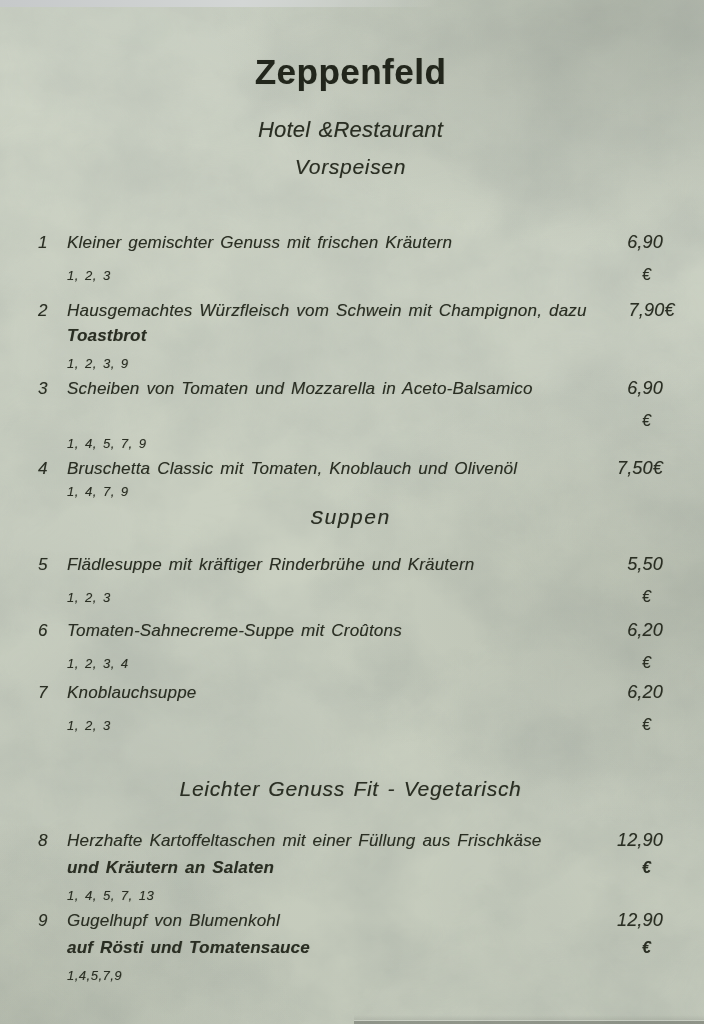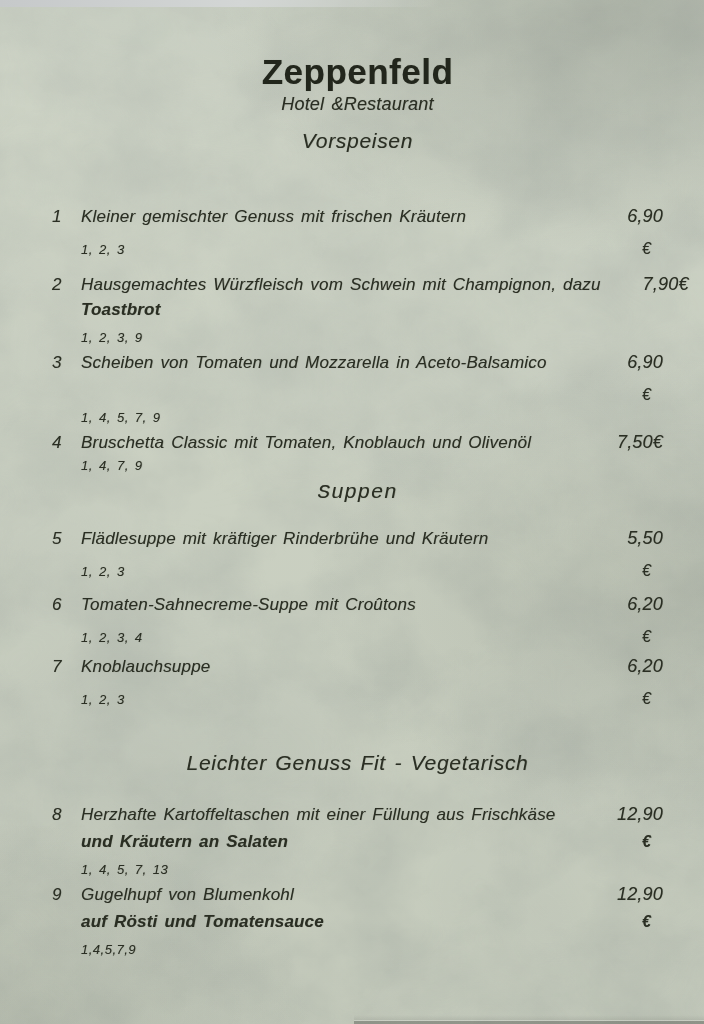--- a/index.html
+++ b/index.html
@@ -25,32 +25,32 @@
   .bottom-edge {
     position:absolute; bottom:0; right:0; width:350px; height:9px;
     background:
       linear-gradient(to top,
         rgba(58,62,55,0.45) 0px, rgba(58,62,55,0.45) 3px,
         rgba(214,217,210,0.55) 3px, rgba(214,217,210,0.55) 4px,
         rgba(58,62,55,0.12) 4px, transparent 9px);
     opacity:.8;
   }
   .content {
-    position:absolute; left:52px; right:41px; top:0;
+    position:absolute; left:38px; right:41px; top:0;
     font-style:italic;
     letter-spacing:0.2px; word-spacing:2px;
     text-shadow:0.3px 0.4px 0.7px rgba(38,43,30,0.35);
   }
   .title {
     margin-top:52px; text-align:center;
     font-style:normal; font-weight:bold;
     font-size:35px; line-height:40px; letter-spacing:0.5px;
     color:#22261c;
   }
-  .subtitle { text-align:center; font-size:18px; line-height:24px; }
+  .subtitle { margin-top:26px; text-align:center; font-size:22px; line-height:24px; }
   .section-title { text-align:center; font-size:21px; letter-spacing:0.7px; }
   .h-vorspeisen { margin-top:12px; line-height:26px; }
   .h-suppen     { line-height:26px;font-family:Liberation Mono, monospace; }
   .h-leicht     { margin-top:35px; line-height:28px; }
   .items-1 { margin-top:52px; }
   .items-2 { margin-top:22px; }
   .items-3 { margin-top:27px; }
   .row { display:grid; grid-template-columns:29px 1fr 88px; align-items:baseline; }
   .h26 { height:26px; } .h28 { height:28px; } .h30 { height:30px;font-weight:bold; }
   .h24 { height:24px;margin-top:8px; } .h22 { height:22px; }

